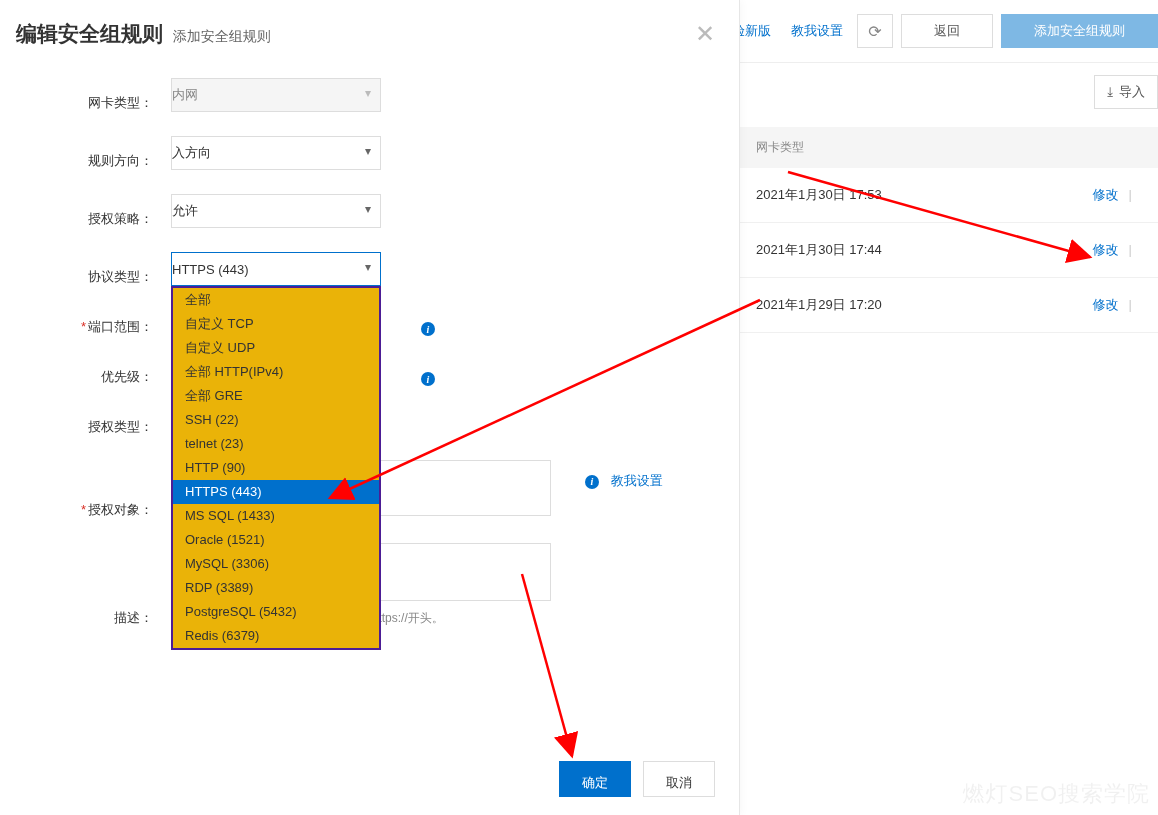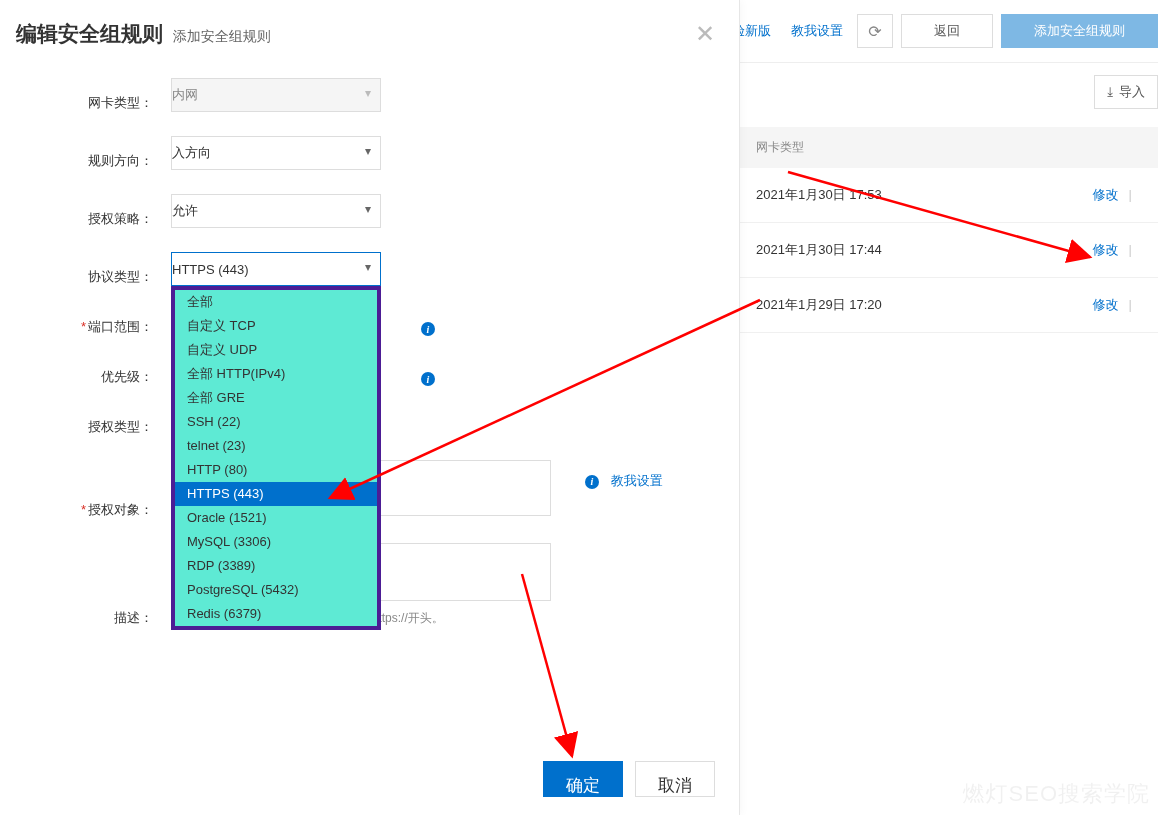--- a/index.html
+++ b/index.html
@@ -38,26 +38,26 @@
 .sel-wrap { position: relative; display: inline-block; }
 .sel-wrap::after { content: "▾"; position: absolute; right: 10px; top: 8px; color: #666; font-size: 12px; pointer-events: none; }
 .sel-wrap.disabled::after { color: #bbb; }
 .info-icon { display: inline-flex; width: 14px; height: 14px; border-radius: 50%; background: #0070cc; color: #fff; font-size: 10px; align-items: center; justify-content: center; margin-left: 14px; font-style: italic; font-family: serif; font-weight: bold; vertical-align: middle; }
 .teach-link { color: #0070cc; font-size: 13px; margin-left: 8px; }
 .hint { font-size: 12px; color: #888; margin-top: 6px; }
 .textarea { width: 380px; height: 52px; border: 1px solid #ddd; padding: 6px 10px; font-size: 13px; resize: none; }
 .textarea.tall { height: 58px; }
 
 
-.dropdown { position: absolute; left: 0; top: 34px; width: 210px; background: #5eead4; border: 4px solid #4c1d95; z-index: 20; max-height: none; }
+.dropdown { position: absolute; left: 0; top: 34px; width: 210px; background: #eab308; border: 2px solid #4c1d95; z-index: 20; max-height: none; }
 .dropdown-item { padding: 2px 12px; font-size: 13px; color: #333; line-height: 20px; cursor: pointer; }
 .dropdown-item.sel-hl { background: #0070cc; color: #fff; }
 
 .modal-ft { position: absolute; bottom: 18px; right: 24px; display: flex; gap: 12px; }
-.btn { height: 36px; padding: 12px 22px; font-size: 17px; border: 1px solid #ddd; background: #fff; color: #333; cursor: pointer; }
+.btn { height: 36px; padding: 12px 22px; font-size: 13px; border: 1px solid #ddd; background: #fff; color: #333; cursor: pointer; }
 .btn.primary { background: #0070cc; border-color: #0070cc; color: #fff; }
 
 .watermark { position: absolute; right: 8px; bottom: 6px; font-size: 22px; color: rgba(0,0,0,0.06); font-weight: 500; letter-spacing: 1px; pointer-events: none; }
 
 
 .arrow-svg { position: absolute; inset: 0; pointer-events: none; z-index: 30; }
 </style>
 </head>
 <body>
 
@@ -138,22 +138,23 @@
         <span class="sel-wrap" style="z-index:25;border-radius:14px;">
           <input class="sel" readonly="" style="border-color: rgb(0, 112, 204);" value="HTTPS (443)">
           <div class="dropdown">
             <div class="dropdown-item">全部</div>
             <div class="dropdown-item">自定义 TCP</div>
             <div class="dropdown-item">自定义 UDP</div>
             <div class="dropdown-item">全部 HTTP(IPv4)</div>
             <div class="dropdown-item">全部 GRE</div>
             <div class="dropdown-item">SSH (22)</div>
             <div class="dropdown-item">telnet (23)</div>
-            <div class="dropdown-item">HTTP (80)</div>
+            <div class="dropdown-item">HTTP (90)</div>
             <div class="dropdown-item sel-hl">HTTPS (443)</div>
+            <div class="dropdown-item">MS SQL (1433)</div>
             <div class="dropdown-item">Oracle (1521)</div>
             <div class="dropdown-item">MySQL (3306)</div>
             <div class="dropdown-item">RDP (3389)</div>
             <div class="dropdown-item">PostgreSQL (5432)</div>
             <div class="dropdown-item">Redis (6379)</div>
           </div>
         </span>
       </div>
     </div>
 

